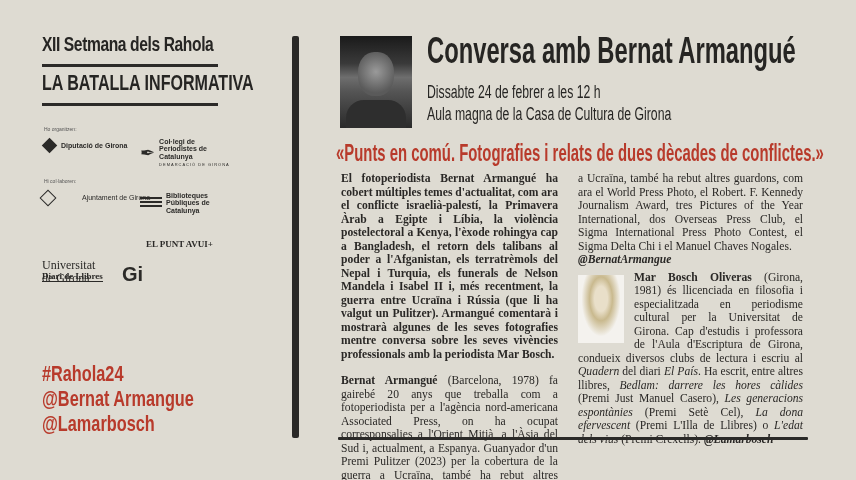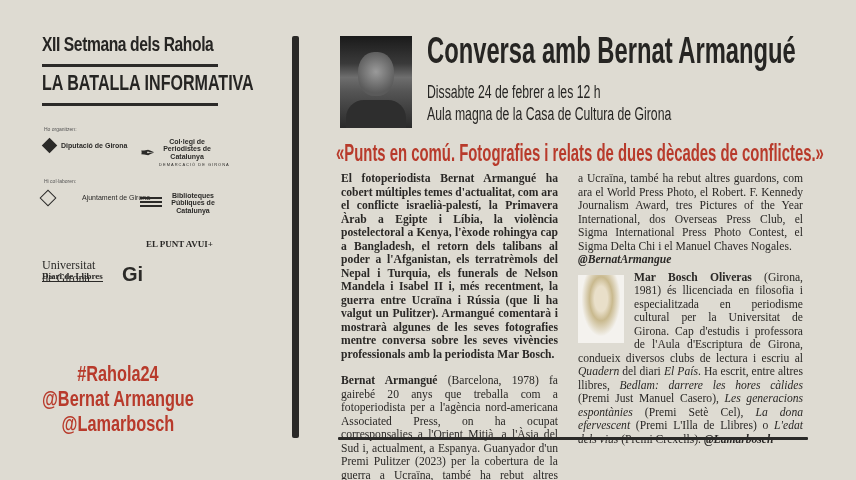--- a/index.html
+++ b/index.html
@@ -4,21 +4,21 @@
 <style>
   html, body { margin:0; padding:0; }
   body {
     width:856px; height:480px; overflow:hidden;
     background:#dedbd2;
     position:relative;
     font-family:"Liberation Serif", serif;
     color:#2a2826;
   }
   
-  .left { position:absolute; left:42px; top:0; width:230px; height:480px;text-align:center; }
+  .left { position:absolute; left:42px; top:0; width:230px; height:480px; }
   .event-series {
     position:absolute; top:33px; left:0;
     font-family:"Liberation Sans", sans-serif;
     font-weight:bold; font-size:20px; letter-spacing:-0.5px;
     transform:scaleX(0.78); transform-origin:left top;
     white-space:nowrap; color:#262523;
   }
   .rule { position:absolute; left:0; height:3px; background:#2b2a28; }
   .event-theme {
     position:absolute; top:70px; left:0;

